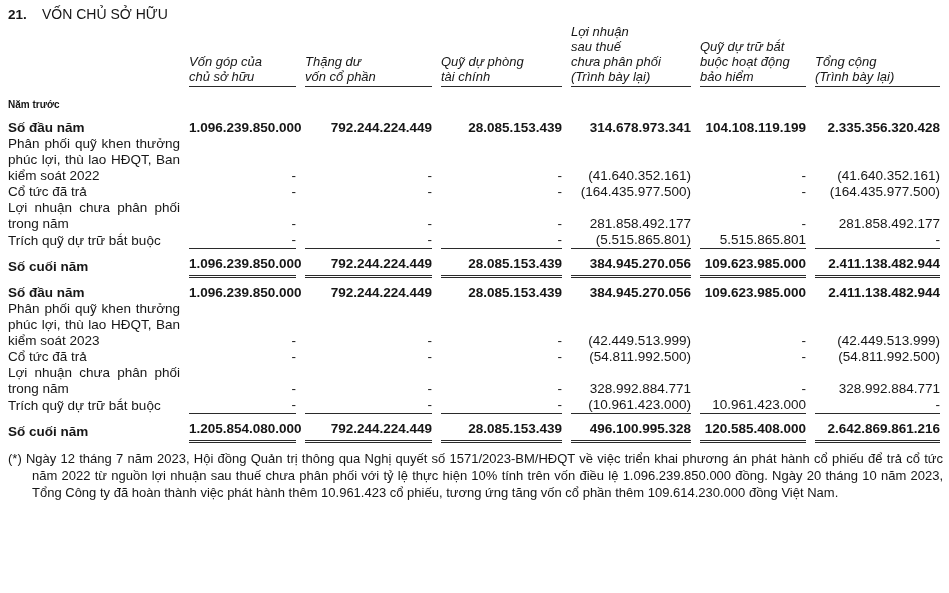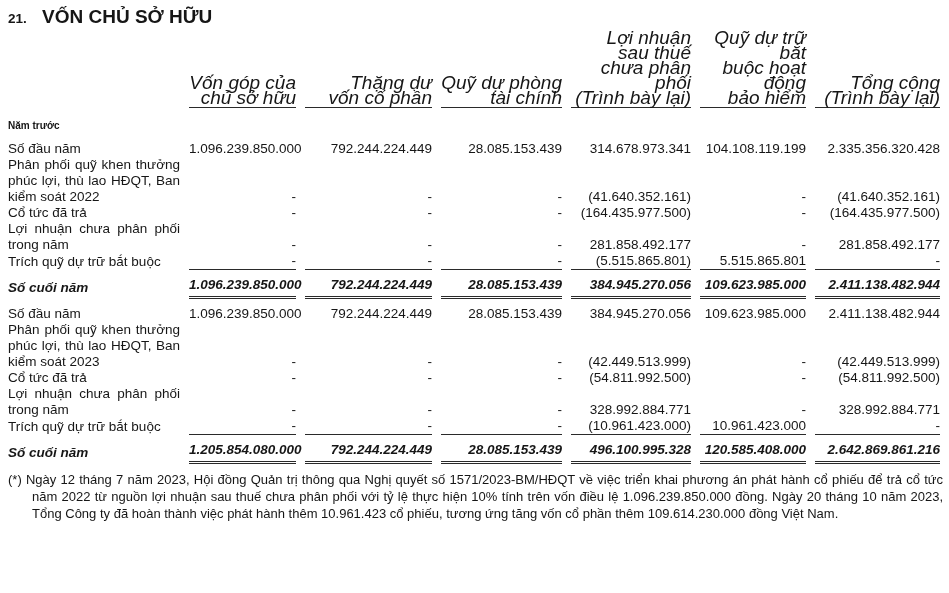--- a/index.html
+++ b/index.html
@@ -7,44 +7,44 @@
     width: 949px; height: 593px;
     background: #ffffff;
     color: #161616;
     font-family: "Liberation Sans", sans-serif;
     overflow: hidden;
   }
   .page { padding: 6px 5px 0 8px; border-radius: 30px; }
 
   .title-row { display: flex; align-items: baseline; }
   .title-num { font-weight: bold; font-size: 13.5px; width: 34px; }
-  .title-text { font-weight: bold; font-size: 19px; }
+  .title-text { font-weight: normal; font-size: 14px; }
 
   .unit-label {
     text-align: right;
     font-style: italic;
     font-size: 13px;
     margin-top: 13px;
     padding-right: 2px;
   }
 
   table.equity {
     border-collapse: separate;
     border-spacing: 9px 0;
     table-layout: fixed;
     width: 950px;
     margin-left: -9px;
     margin-top: 2px;
   }
   th.col-head {
     font-style: italic;
     font-weight: normal;
-    font-size: 19px;
+    font-size: 13px;
     line-height: 15px;
-    text-align: right;
+    text-align: left;
     vertical-align: bottom;
     white-space: pre-line;
     border-bottom: 1px solid #2a2a2a;
     padding: 0 0 2px 0;
   }
   th.label-head { border-bottom: none; }
 
   td { padding: 0; }
   td.row-label {
     font-size: 13.5px;
@@ -58,22 +58,22 @@
     text-align: right;
     vertical-align: bottom;
     white-space: nowrap;
   }
   tr.section-row td {
     font-weight: bold;
     font-size: 10px;
     padding-top: 10px;
     line-height: 16px;
   }
-  tr.row-opening td { font-weight: normal; padding-top: 7px; margin-top: 32px; }
-  tr.row-closing td { font-weight: bold; padding-top: 7px; padding-bottom: 3px; font-style: italic; }
+  tr.row-opening td { font-weight: bold; padding-top: 7px; margin-top: 32px; }
+  tr.row-closing td { font-weight: bold; padding-top: 7px; padding-bottom: 3px; }
   tr.rule-single td.num { border-bottom: 1px solid #2a2a2a; }
   tr.rule-double td.num { border-bottom: 3px double #2a2a2a; }
 
   .footnote {
     margin-top: 7px;
     font-size: 13px;
     line-height: 17px;
     text-align: justify;
     padding-left: 24px;
     text-indent: -24px;

